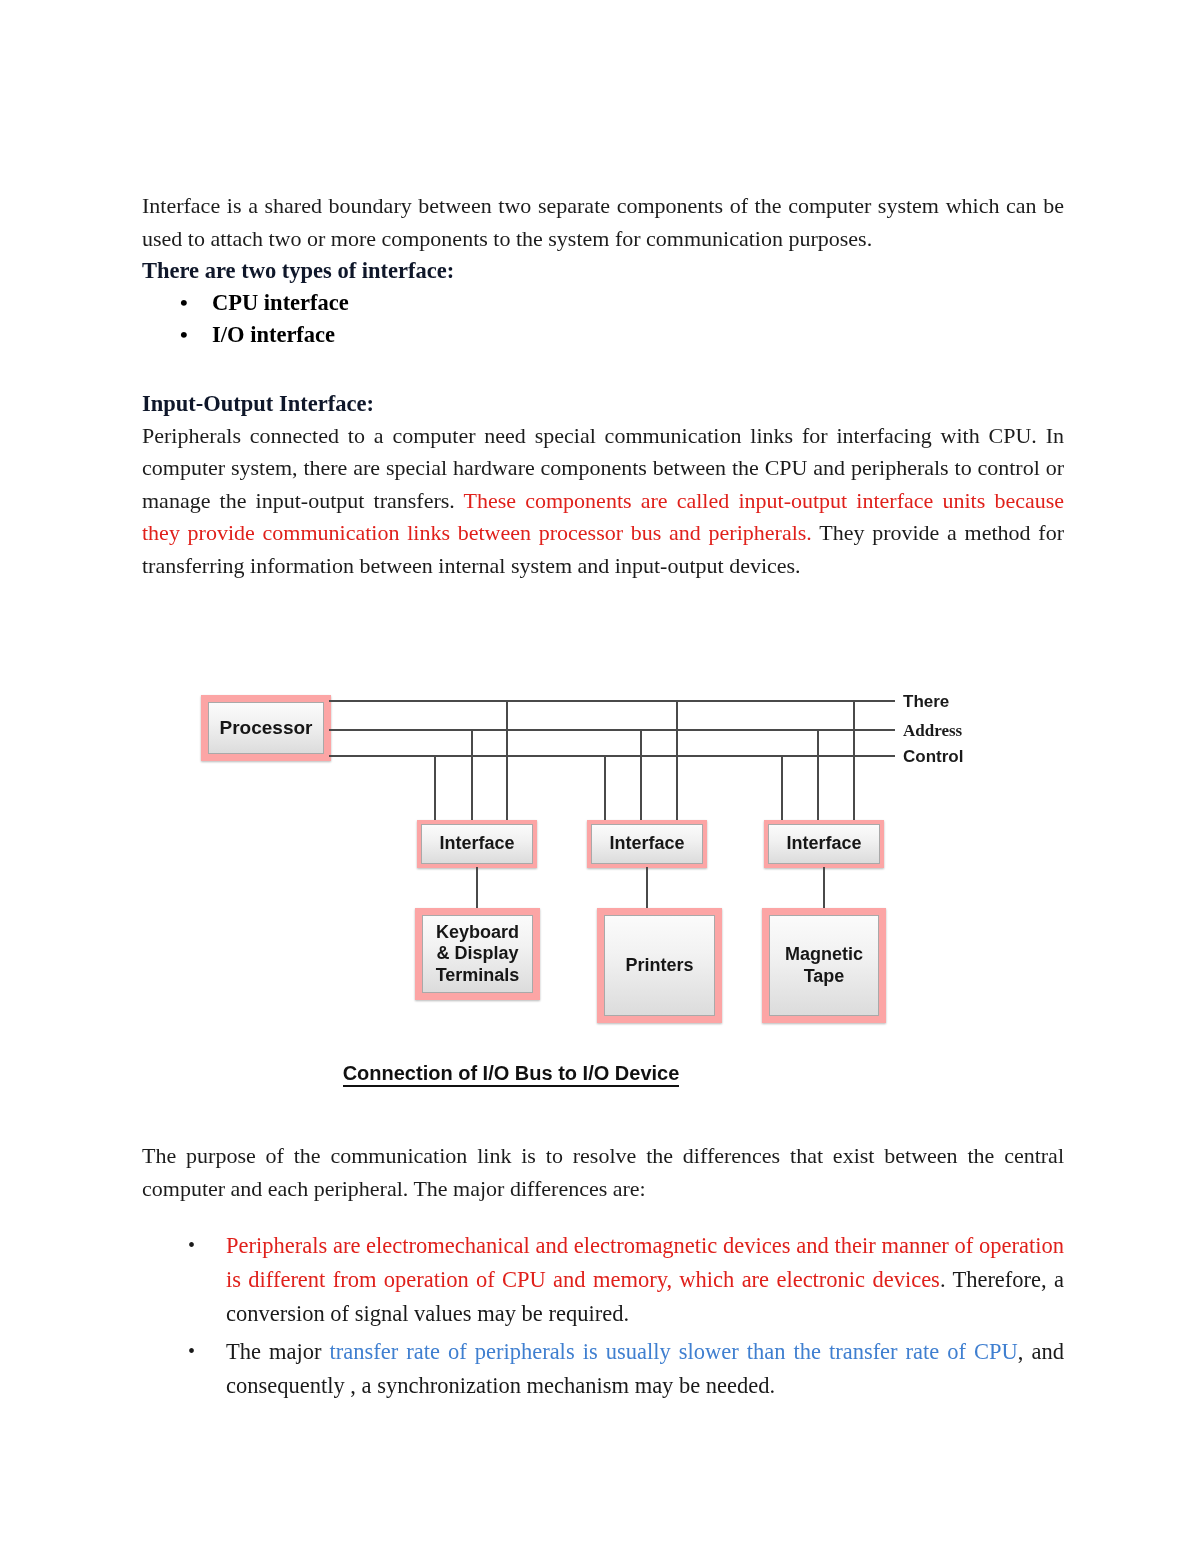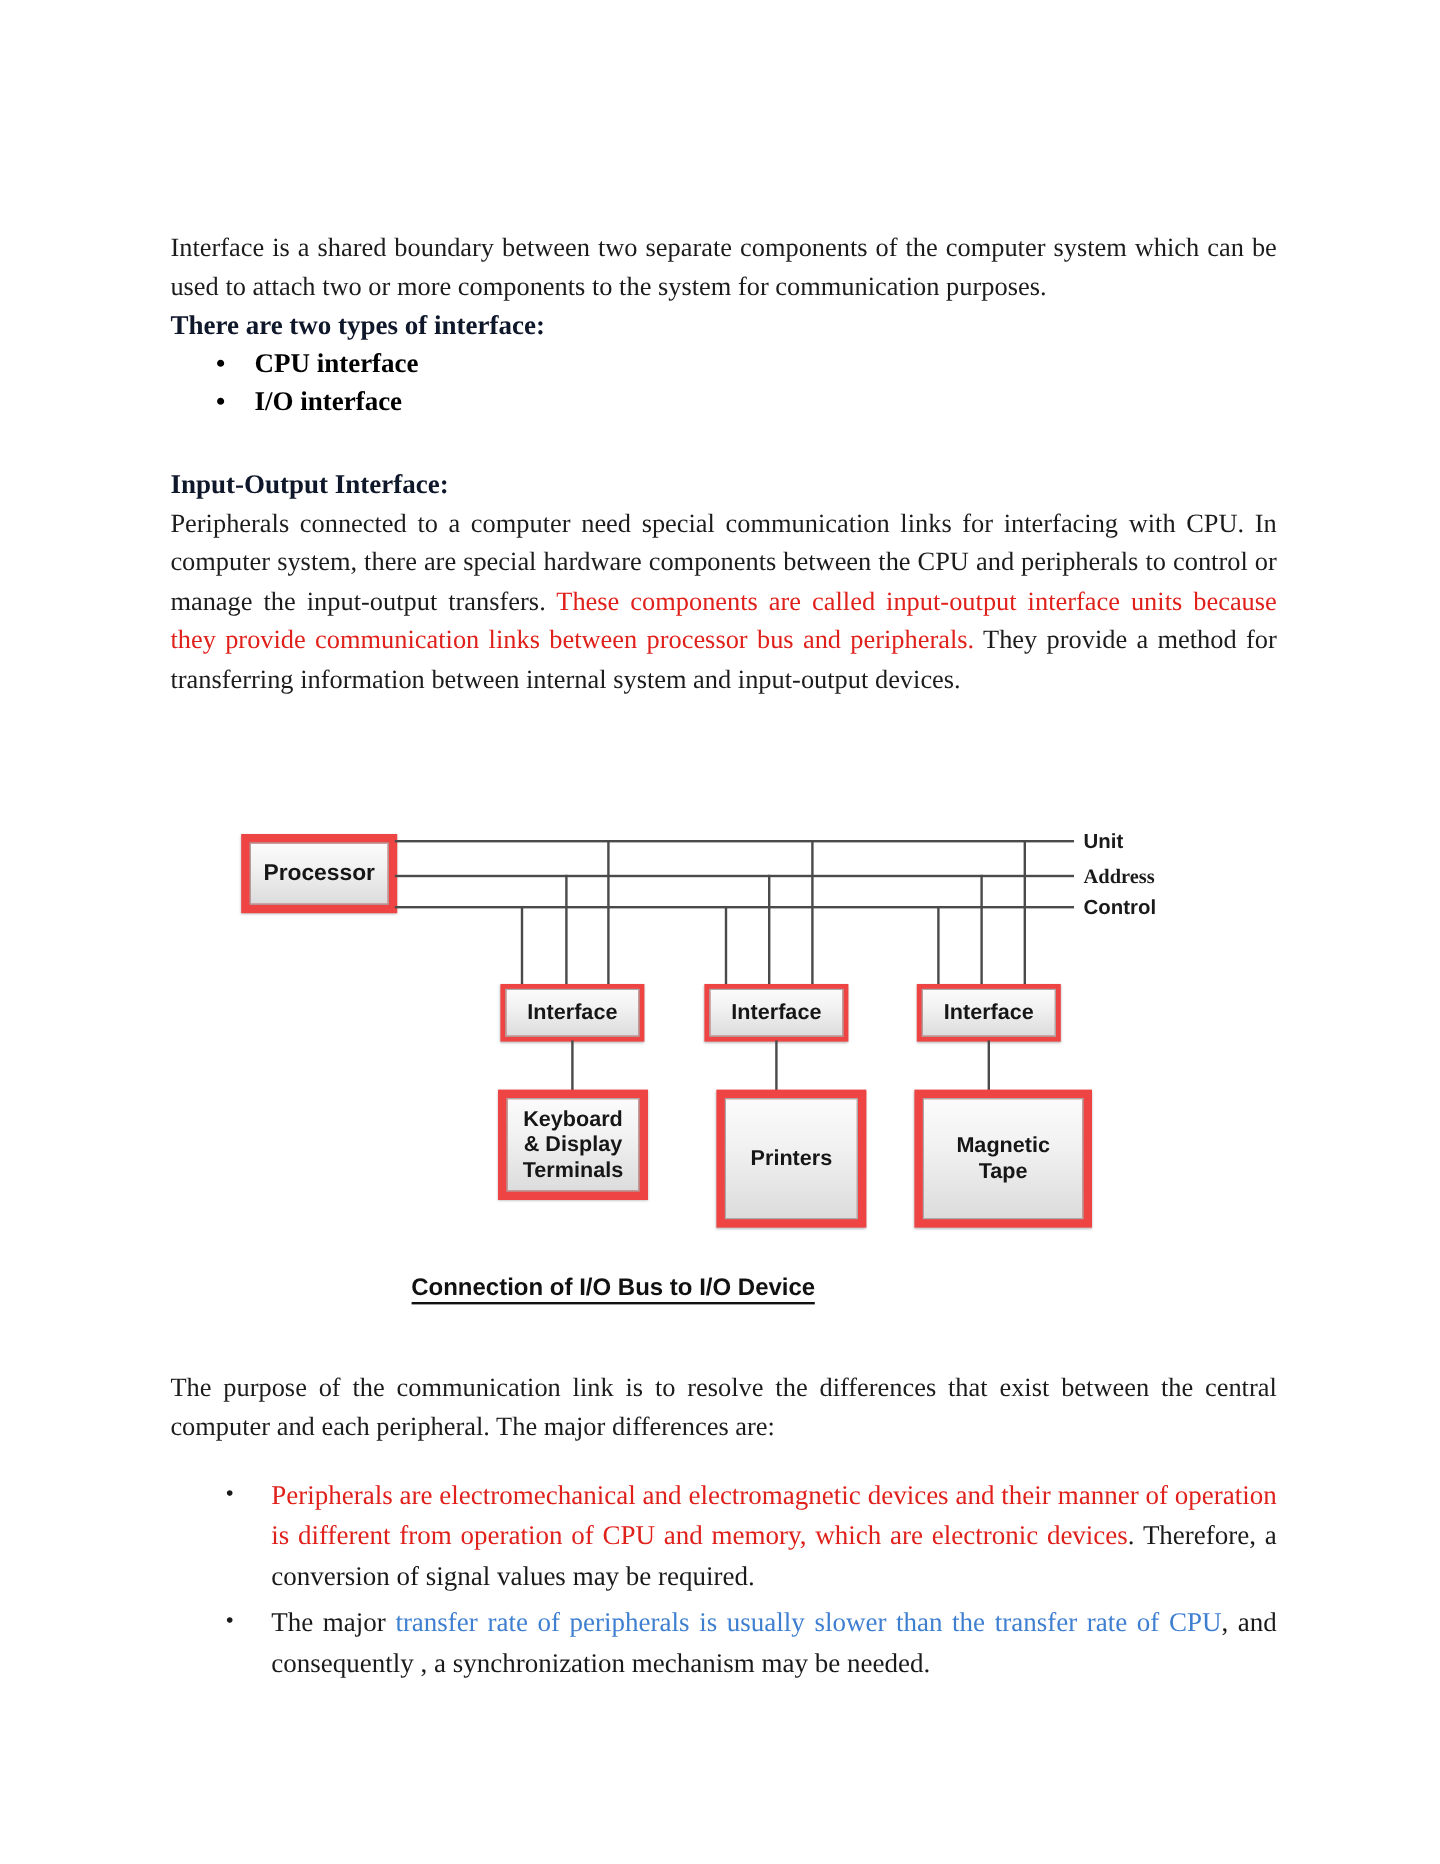--- a/index.html
+++ b/index.html
@@ -105,21 +105,21 @@
   
   .diagram {
     position: absolute;
     left: 0;
     top: 672px;
     width: 1200px;
     height: 435px;
   }
   .dg-box {
     position: absolute;
-    background: #ef4444;
+    background: #fca5a5;
     box-sizing: border-box;
     padding: 4px;
     box-shadow: 0 1px 2px rgba(0,0,0,0.28);
   }
   .dg-box > .inner {
     width: 100%;
     height: 100%;
     box-sizing: border-box;
     background: linear-gradient(to bottom, #fbfbfb 0%, #f2f2f2 38%, #dcdcdc 100%);
     border: 1px solid #a9a9a9;
@@ -197,21 +197,21 @@
   <div class="diagram">
 
     <div class="dg-box thick" style="left:201px; top:23px; width:130px; height:66px;">
       <div class="inner" style="font-size:19px;">Processor</div>
     </div>
 
     <div class="bus-line" style="left:329px; top:28px;  width:566px;"></div>
     <div class="bus-line" style="left:329px; top:57px;  width:566px;"></div>
     <div class="bus-line" style="left:329px; top:83px;  width:566px;"></div>
 
-    <div class="bus-label" style="left:903px; top:20px;">Unit</div>
+    <div class="bus-label" style="left:903px; top:20px;">There</div>
     <div class="bus-label" style="left:903px; top:49px;font-family:Liberation Serif, serif;">Address</div>
     <div class="bus-label" style="left:903px; top:75px;">Control</div>
 
     <div class="drop-line" style="left:434px; top:83px; height:67px;"></div>
     <div class="drop-line" style="left:471px; top:57px; height:93px;"></div>
     <div class="drop-line" style="left:506px; top:28px; height:122px;"></div>
 
     <div class="drop-line" style="left:604px; top:83px; height:67px;"></div>
     <div class="drop-line" style="left:640px; top:57px; height:93px;"></div>
     <div class="drop-line" style="left:676px; top:28px; height:122px;"></div>
@@ -235,21 +235,21 @@
     <div class="drop-line" style="left:823px; top:195px; height:42px;"></div>
 
     <div class="dg-box thick" style="left:415px; top:236px; width:125px; height:92px;">
       <div class="inner" style="font-size:18px; white-space:pre-line;">Keyboard
 &amp; Display
 Terminals</div>
     </div>
     <div class="dg-box thick" style="left:585px; top:236px; width:125px; height:115px;margin-left:12px;">
       <div class="inner" style="font-size:18px; white-space:pre-line;">Printers</div>
     </div>
-    <div class="dg-box thick" style="left:762px; top:236px; width:148px; height:115px;">
+    <div class="dg-box thick" style="left:762px; top:236px; width:124px; height:115px;">
       <div class="inner" style="font-size:18px; white-space:pre-line;">Magnetic
 Tape</div>
     </div>
 
     <div class="diagram-caption">
       <span>Connection of I/O Bus to I/O Device</span>
     </div>
   </div>
 
   <div class="wrap" style="top:1140px;">

